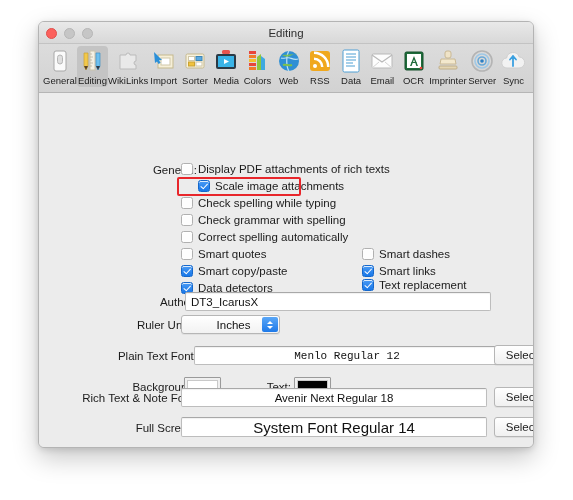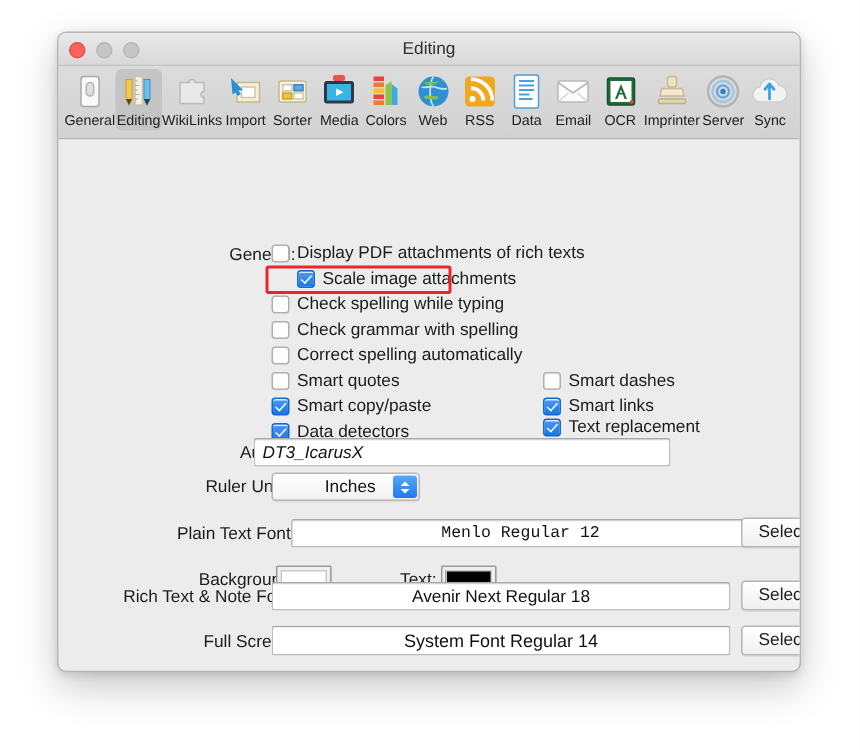--- a/index.html
+++ b/index.html
@@ -351,21 +351,21 @@
     <div class="cb" style="position:absolute; left:323px; top:172px;">
       <span class="box on"></span>
       <span class="cbtext">Smart links</span>
     </div>
     <div class="cb" style="position:absolute; left:323px; top:186px;">
       <span class="box on"></span>
       <span class="cbtext">Text replacement</span>
     </div>
 
     <div class="lbl" style="left:40px; top:203px; width:118px;">Author:</div>
-    <div class="field left" style="position:absolute; left:130px; top:199px; width:278px;font-style:italic;">DT3_IcarusX</div>
+    <div class="field left" style="position:absolute; left:146px; top:199px; width:306px;">DT3_IcarusX</div>
 
     <div class="lbl" style="left:40px; top:226px; width:118px;">Ruler Units:</div>
     <div class="popup" style="position:absolute; left:142px; top:222px; width:99px;justify-content:center;">
       <span>Inches</span>
       <span class="arrows">
         <span class="up"></span>
           <span class="dn"></span>
       </span>
     </div>
 
@@ -380,19 +380,19 @@
     <div class="lbl" style="left:196px; top:288px; width:56px;">Text:</div>
     <div class="well" style="position:absolute; left:255px; top:284px; width:37px; height:15px;">
       <i style="background:#000000;"></i>
     </div>
 
     <div class="lbl" style="left:14px; top:299px; width:144px;">Rich Text &amp; Note Font:</div>
     <div class="field center" style="position:absolute; left:142px; top:295px; width:306px;">Avenir Next Regular 18</div>
     <div class="btn" style="position:absolute; left:455px; top:294px; width:65px;">Select...</div>
 
     <div class="lbl" style="left:40px; top:329px; width:118px;">Full Screen:</div>
-    <div class="field center" style="position:absolute; left:142px; top:324px; width:306px; height:20px; font-size:12px;">System Font Regular 14</div>
+    <div class="field center" style="position:absolute; left:142px; top:324px; width:306px; height:20px; font-size:15px;">System Font Regular 14</div>
     <div class="btn" style="position:absolute; left:455px; top:324px; width:65px;">Select...</div>
 
     <div id="highlight" style="left:138px; top:84px; width:124px; height:19px;"></div>
 
   </div>
 </div>
 
 </body></html>

